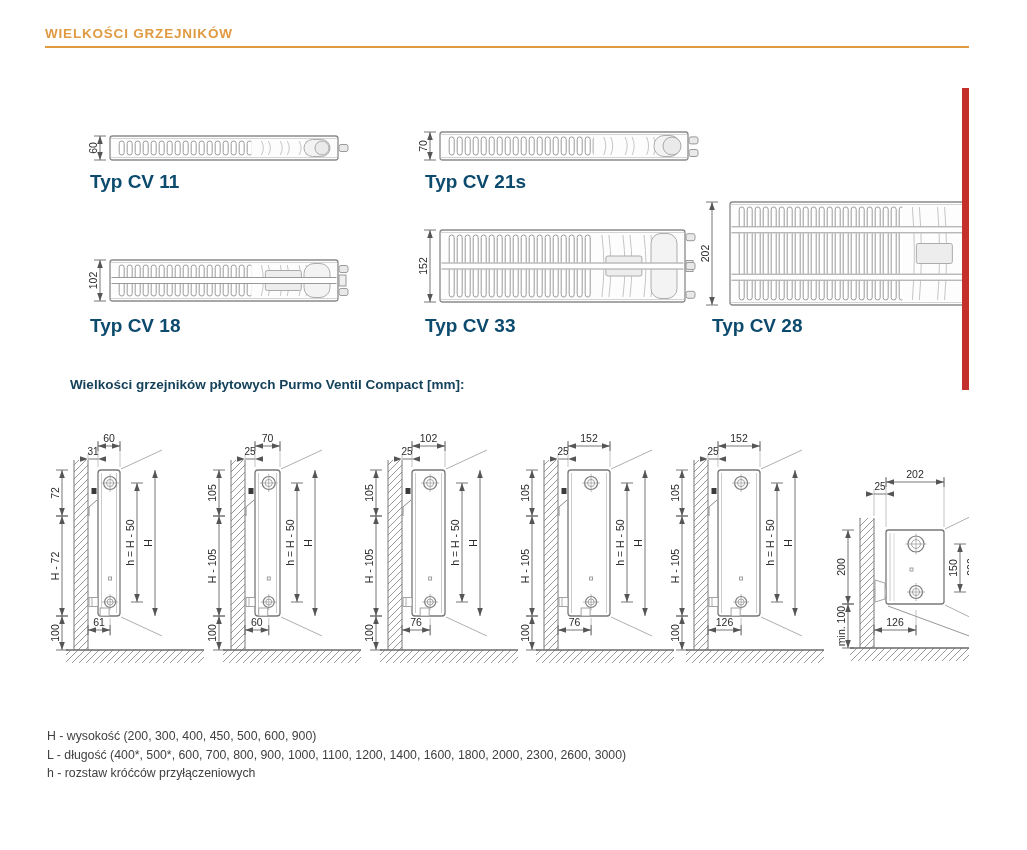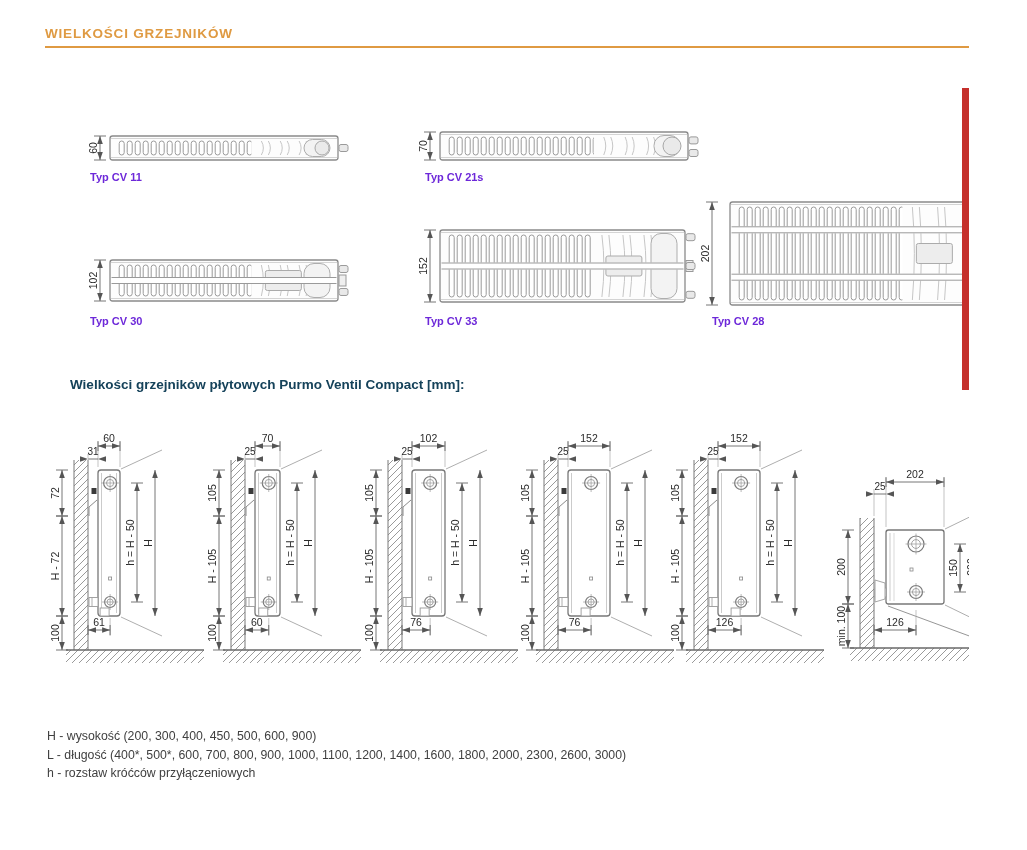--- a/index.html
+++ b/index.html
@@ -2,21 +2,21 @@
 <html><head>
 <meta charset="utf-8">
 <style>
   html,body{margin:0;padding:0;background:#fff;}
   .page{position:relative;width:969px;height:850px;background:#ffffff;overflow:hidden;
         font-family:"Liberation Sans",sans-serif;}
   .title{position:absolute;left:45px;top:26px;font-size:13.5px;font-weight:bold;
          letter-spacing:.8px;color:#DF9A42;}
   .rule{position:absolute;left:45px;top:46px;width:938px;height:0;border-top:2px solid #DF9A42;}
   .redbar{position:absolute;right:0;top:88px;width:7px;height:302px;background:#C5302C;z-index:9;}
-  .tvlabel{position:absolute;font-size:11px;font-weight:bold;color:#6d28d9;}
+  .tvlabel{position:absolute;font-size:19px;font-weight:bold;color:#0c4a6e;}
   .lb0{left:90px;top:171px}.lb1{left:425px;top:171px}.lb2{left:90px;top:315px}
   .lb3{left:425px;top:315px}.lb4{left:712px;top:315px}
   .subtitle{position:absolute;left:47px;top:377px;font-size:13.5px;font-weight:bold;color:#15425A;margin-left:23px;}
   svg{position:absolute;overflow:visible;}
   svg text{font-family:"Liberation Sans",sans-serif;}
   .tv0{left:88px;top:128px}.tv1{left:418px;top:124px}.tv2{left:88px;top:252px}
   .tv3{left:418px;top:222px}.tv4{left:698px;top:194px}
   .sv0{left:46px;top:430px}.sv1{left:203px;top:430px}.sv2{left:360px;top:430px}
   .sv3{left:516px;top:430px}.sv4{left:666px;top:430px}
   .dv{left:836px;top:452px}
@@ -164,21 +164,21 @@
       <line x1="14" y1="8" x2="14" y2="111" stroke="#666" stroke-width="0.9"></line>
       <polygon points="14,8 11.2,16 16.8,16" fill="#555"></polygon>
       <polygon points="14,111 11.2,103 16.8,103" fill="#555"></polygon>
       <line x1="8" y1="8" x2="20" y2="8" stroke="#666" stroke-width="0.9"></line>
       <line x1="8" y1="111" x2="20" y2="111" stroke="#666" stroke-width="0.9"></line>
       <text fill="#2b2b2b" font-size="10.5" text-anchor="middle" transform="translate(10.5 59.5) rotate(-90)">202</text>
     </svg>
 
   <div class="tvlabel lb0">Typ CV 11</div>
   <div class="tvlabel lb1">Typ CV 21s</div>
-  <div class="tvlabel lb2">Typ CV 30</div>
+  <div class="tvlabel lb2">Typ CV 18</div>
   <div class="tvlabel lb3">Typ CV 33</div>
   <div class="tvlabel lb4">Typ CV 28</div>
 
   <div class="subtitle">Wielkości grzejników płytowych Purmo Ventil Compact [mm]:</div>
 
   <svg class="sv0" width="162" height="252">
       <defs>
         <pattern id="hs0" patternUnits="userSpaceOnUse" width="7" height="7">
           <path d="M -1 8 L 8 -1" stroke="#8f8f8f" stroke-width="0.9" fill="none"></path>
         </pattern>

